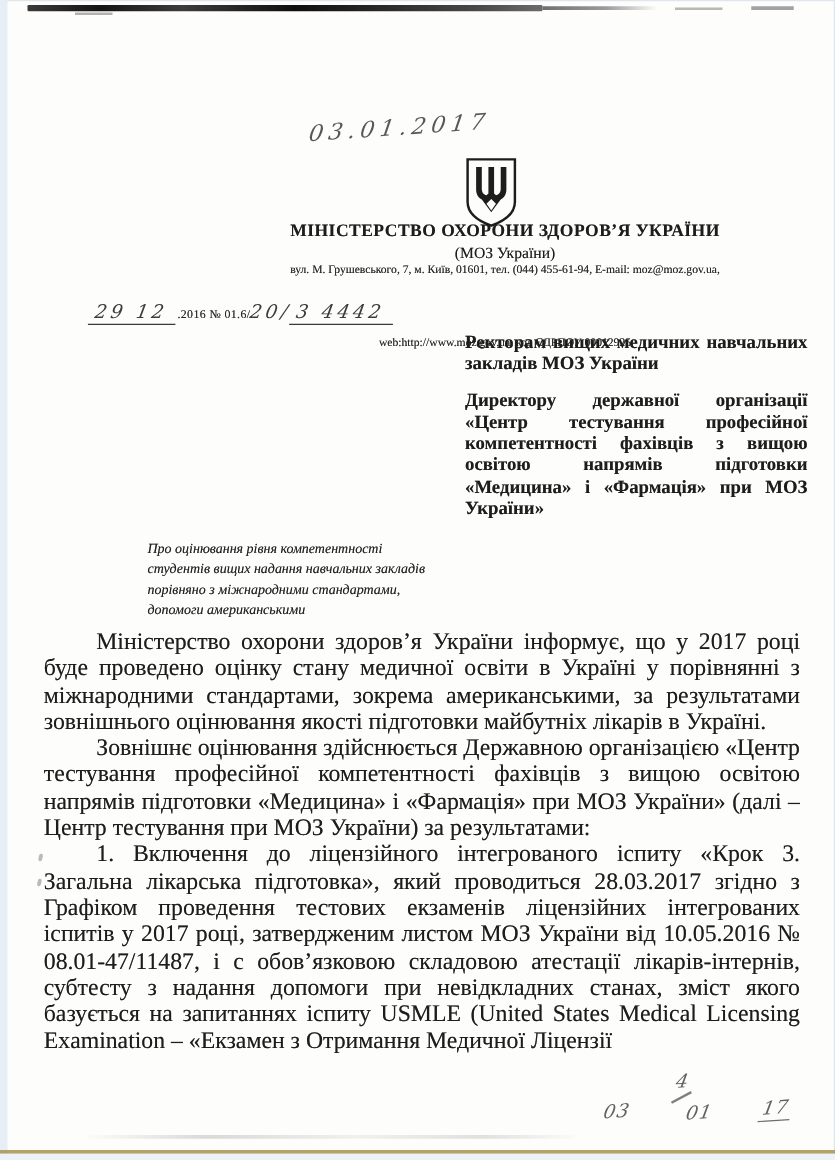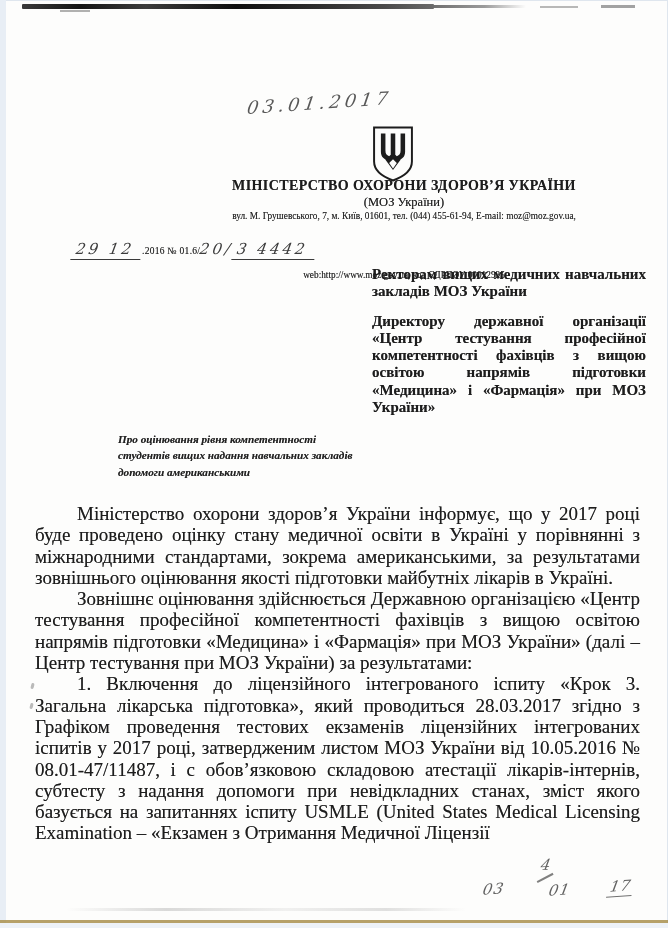--- a/index.html
+++ b/index.html
@@ -52,21 +52,21 @@
   .ref-hand { font-size:15px; letter-spacing:3px; transform:skewX(-10deg); display:inline-block; }
   .ref-underlined { border-bottom:1.2px solid #3a3a3a; padding:0 8px 1px 4px; }
   .ref-printed { font-size:9.5px; color:#262626; letter-spacing:.3px; }
 
   .recipients { position:absolute; left:372px; top:266px; width:274px;
     font-size:15px; font-weight:bold; line-height:17.3px;
     text-align:justify; text-align-last:left; }
   .recipients .rp + .rp { margin-top:12px; }
 
   .subject { position:absolute; left:118px; top:431px; font-size:11.2px;
-    font-style:italic; line-height:16.4px; color:#222;font-weight:bold; }
+    font-style:italic; line-height:16.4px; color:#222; }
   .subject span { display:block; }
 
   .body-text { position:absolute; left:35px; top:503px; width:605px;
     font-size:19px; line-height:21.3px; text-align:justify; text-align-last:left; }
   .body-text p { margin:0; text-indent:42px; }
 
   .hand-mark { position:absolute; font-size:15px; letter-spacing:1px; transform:skewX(-14deg) rotate(-4deg); opacity:.8; }
   .hand-4      { left:541px; top:856px; }
   .hand-4-slash{ position:absolute; left:536px; top:877px; width:18px; height:1.5px; background:#4a4a4a; transform:rotate(-28deg); opacity:.7; }
   .hand-03     { left:483px; top:880px; }
@@ -112,20 +112,21 @@
   </div>
 
   <div class="recipients doc-text">
     <div class="rp">Ректорам вищих медичних навчальних закладів МОЗ України</div>
     <div class="rp">Директору державної організації «Центр тестування професійної компетентності фахівців з вищою освітою напрямів підготовки «Медицина» і «Фармація» при МОЗ України»</div>
   </div>
 
   <div class="subject doc-text">
     <span>Про оцінювання рівня компетентності</span>
     <span>студентів вищих надання навчальних закладів</span>
+    <span>порівняно з міжнародними стандартами,</span>
     <span>допомоги американськими</span>
   </div>
 
   <div class="body-text doc-text">
     <p>Міністерство охорони здоров’я України інформує, що у 2017 році буде проведено оцінку стану медичної освіти в Україні у порівнянні з міжнародними стандартами, зокрема американськими, за результатами зовнішнього оцінювання якості підготовки майбутніх лікарів в Україні.</p>
     <p>Зовнішнє оцінювання здійснюється Державною організацією «Центр тестування професійної компетентності фахівців з вищою освітою напрямів підготовки «Медицина» і «Фармація» при МОЗ України» (далі – Центр тестування при МОЗ України) за результатами:</p>
     <p>1. Включення до ліцензійного інтегрованого іспиту «Крок 3. Загальна лікарська підготовка», який проводиться 28.03.2017 згідно з Графіком проведення тестових екзаменів ліцензійних інтегрованих іспитів у 2017 році, затвердженим листом МОЗ України від 10.05.2016 № 08.01-47/11487, і с обов’язковою складовою атестації лікарів-інтернів, субтесту з надання допомоги при невідкладних станах, зміст якого базується на запитаннях іспиту USMLE (United States Medical Licensing Examination – «Екзамен з Отримання Медичної Ліцензії</p>
   </div>
 
   <div class="hand hand-mark hand-4">4</div>

